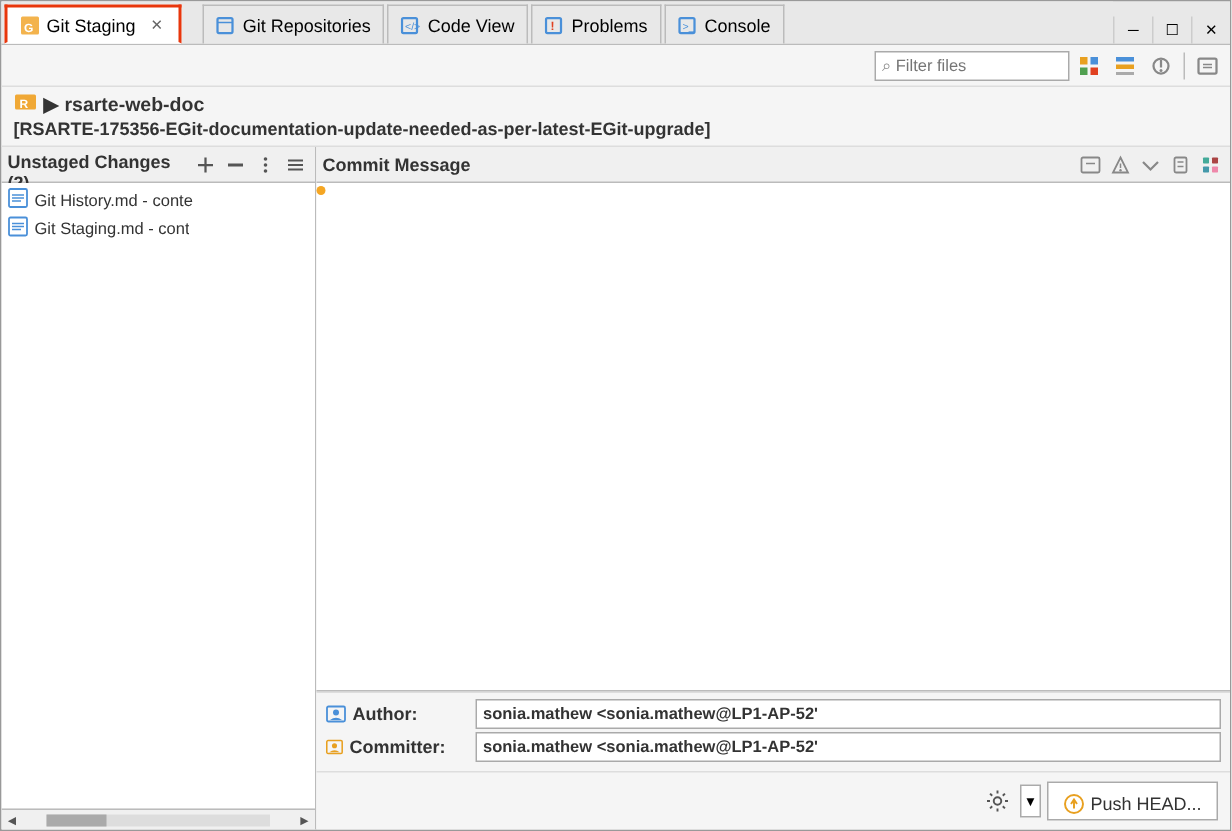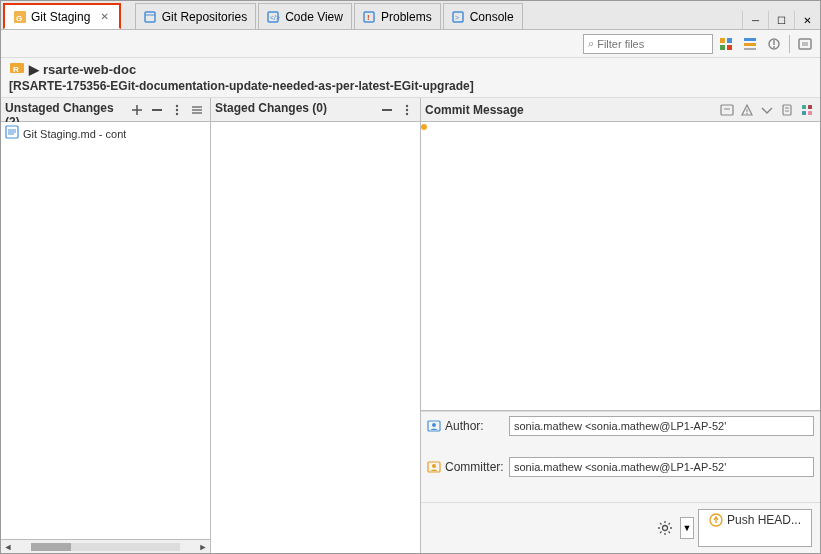--- a/index.html
+++ b/index.html
@@ -281,22 +281,23 @@
     .author-section {
       flex-shrink: 0;
       padding: 4px 6px;
       background: #f5f5f5;
       border-top: 1px solid #ddd;
     }
 
     .author-row {
       display: flex;
       align-items: center;
-      margin-bottom: 21px;
-      gap: 2px;
+      margin-bottom: 2px;
+      gap: 20px;
+      font-weight: bold;
     }
 
     .author-label {
       display: flex;
       align-items: center;
       gap: 4px;
       width: 80px;
       flex-shrink: 0;
       font-size: 12px;
       color: #333;
@@ -323,29 +324,29 @@
       justify-content: flex-end;
       padding: 6px 8px;
       background: #f5f5f5;
       border-top: 1px solid #ddd;
       gap: 4px;
       flex-shrink: 0;
     }
 
     .btn-push {
       display: flex;
-      align-items: flex-start;
+      align-items: flex-end;
       gap: 4px;
       padding: 3px 10px;
       background: #fff;
       border: 1px solid #aaa;
       cursor: pointer;
       font-size: 12px;
       color: #333;
-      height: 38px;
+      height: 26px;
     }
 
     .btn-commit {
       display: flex;
       align-items: center;
       gap: 4px;
       padding: 3px 10px;
       background: #fff;
       border: 1px solid #aaa;
       cursor: pointer;
@@ -550,20 +551,31 @@
         <span class="panel-header-btn">
           <svg width="14" height="14" viewBox="0 0 14 14">
               <line x1="2" y1="4" x2="12" y2="4" stroke="#555" stroke-width="1.2"></line>
               <line x1="2" y1="7" x2="12" y2="7" stroke="#555" stroke-width="1.2"></line>
               <line x1="2" y1="10" x2="12" y2="10" stroke="#555" stroke-width="1.2"></line>
             </svg>
         </span>
       </div>
 
       <div class="panel-body">
+        <div class="file-item">
+          <span>
+            <svg width="14" height="14" viewBox="0 0 14 14">
+                <rect x="1" y="1" width="12" height="12" rx="1" fill="none" stroke="#4a90d9" stroke-width="1.2"></rect>
+                <line x1="3" y1="5" x2="11" y2="5" stroke="#4a90d9" stroke-width="1"></line>
+                <line x1="3" y1="7" x2="11" y2="7" stroke="#4a90d9" stroke-width="1"></line>
+                <line x1="3" y1="9" x2="9" y2="9" stroke="#4a90d9" stroke-width="1"></line>
+              </svg>
+          </span>
+          <span class="file-name">Git History.md - conte</span>
+        </div>
         <div class="file-item">
           <span>
             <svg width="14" height="14" viewBox="0 0 14 14">
                 <rect x="1" y="1" width="12" height="12" rx="1" fill="none" stroke="#4a90d9" stroke-width="1.2"></rect>
                 <line x1="3" y1="5" x2="11" y2="5" stroke="#4a90d9" stroke-width="1"></line>
                 <line x1="3" y1="7" x2="11" y2="7" stroke="#4a90d9" stroke-width="1"></line>
                 <line x1="3" y1="9" x2="9" y2="9" stroke="#4a90d9" stroke-width="1"></line>
               </svg>
           </span>
           <span class="file-name">Git Staging.md - cont</span>
@@ -572,41 +584,20 @@
 
       <div class="panel-scroll-area">
         <div class="scroll-arrow">◄</div>
         <div class="scroll-track">
           <div class="scroll-thumb"></div>
         </div>
         <div class="scroll-arrow">►</div>
       </div>
     </div>
 
-    <div class="panel-staged">
-      <div class="panel-header">
-        <span style="font-size:12px; font-weight:bold; color:#333; flex:1;">Staged Changes (0)</span>
-        <span class="panel-header-btn">
-          <svg width="14" height="14" viewBox="0 0 14 14">
-              <rect x="2" y="6" width="10" height="2" fill="#555"></rect>
-            </svg>
-        </span>
-        <span class="panel-header-btn">
-          <svg width="14" height="14" viewBox="0 0 14 14">
-              <circle cx="7" cy="3" r="1.2" fill="#555"></circle>
-              <circle cx="7" cy="7" r="1.2" fill="#555"></circle>
-              <circle cx="7" cy="11" r="1.2" fill="#555"></circle>
-            </svg>
-        </span>
-      </div>
-
-      <div class="panel-body">
-        
-      </div>
-    </div>
 
     <div class="panel-commit">
       <div class="commit-header">
         <span style="font-size:12px; font-weight:bold; color:#333; flex:1;">Commit Message</span>
         <span class="panel-header-btn">
           <svg width="14" height="14" viewBox="0 0 14 14">
               <rect x="1" y="2" width="12" height="10" rx="1" fill="none" stroke="#888" stroke-width="1.2"></rect>
               <line x1="4" y1="6" x2="10" y2="6" stroke="#888"></line>
             </svg>
         </span>

